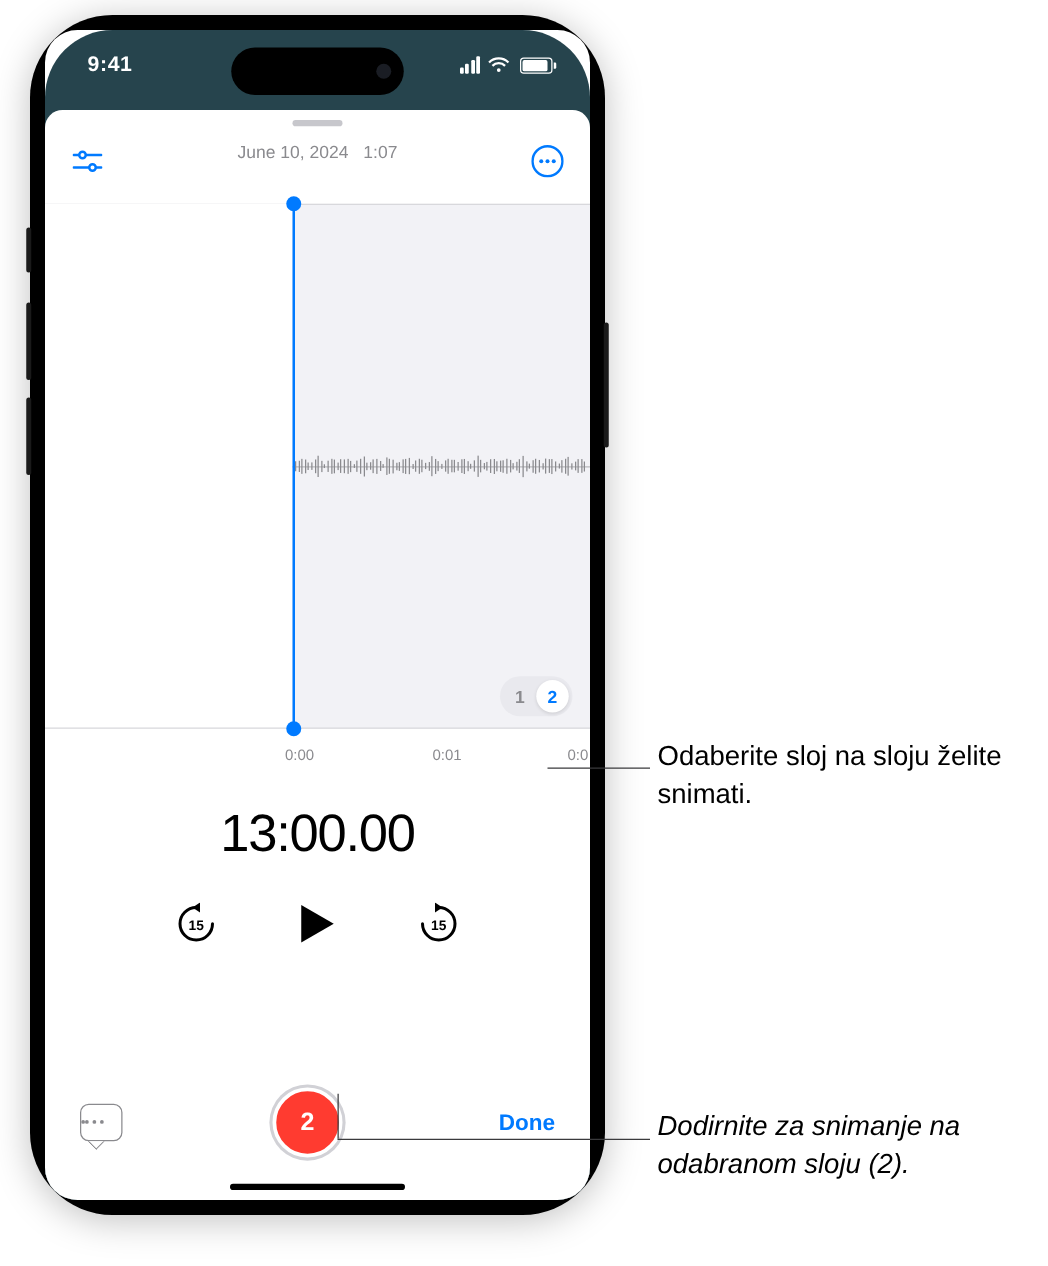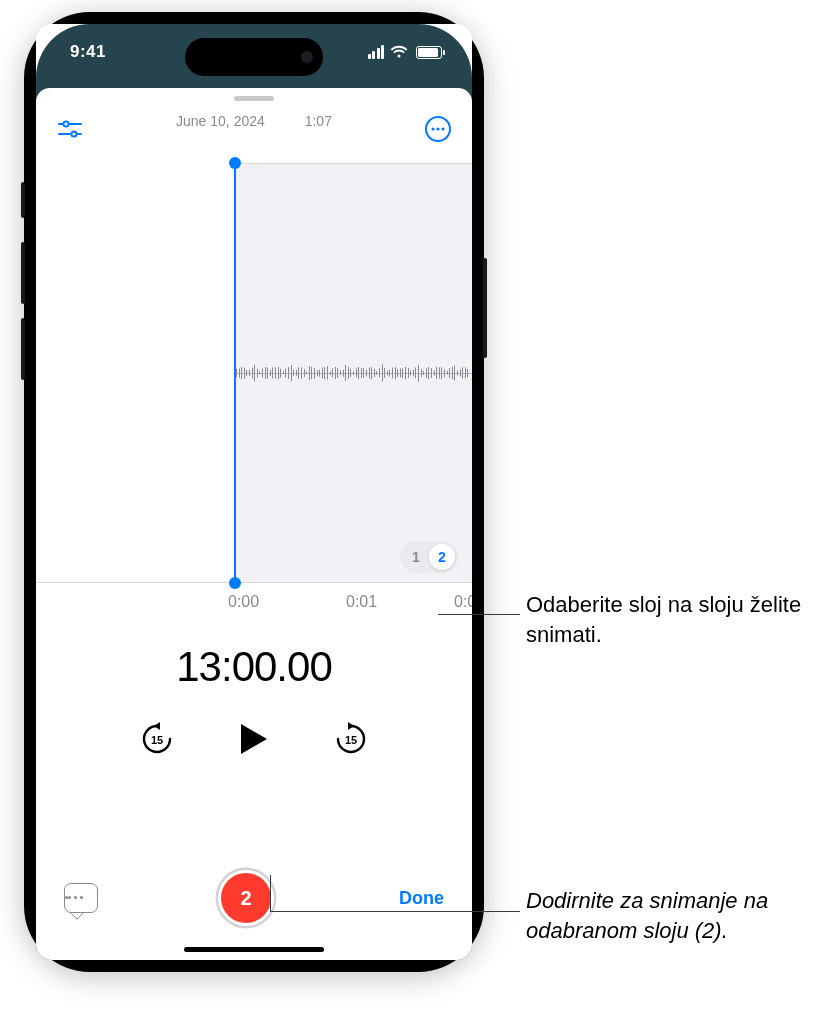--- a/index.html
+++ b/index.html
@@ -28,21 +28,21 @@
     }
     .btn-left-1 { left: -3px; top: 170px; width: 4px; height: 36px; }
     .btn-left-2 { left: -3px; top: 230px; width: 4px; height: 62px; }
     .btn-left-3 { left: -3px; top: 306px; width: 4px; height: 62px; }
     .btn-right  { right: -3px; top: 246px; width: 4px; height: 100px; }
 
     .screen {
       width: 100%;
       height: 100%;
       background: #fff;
-      border-radius: 16px;
+      border-radius: 26px;
       overflow: hidden;
       position: relative;
     }
     .dynamic-island {
       position: absolute;
       top: 14px;
       left: 50%;
       transform: translateX(-50%);
       width: 138px;
       height: 38px;
@@ -164,21 +164,21 @@
     .title-text {
       font-size: 22px;
       font-weight: 600;
       color: #000;
     }
     .subtitle-row {
       color: #8a8a8e;
       font-size: 14px;
       margin-top: 2px;
     }
-    .subtitle-row span { margin: 0 18px; }
+    .subtitle-row span { margin: 0 4px; }
 
     .waveform-area {
       margin-top: 14px;
       height: 420px;
       background: #f2f2f6;
       position: relative;
     }
     .waveform-area::before,
     .waveform-area::after {
       content: "";
@@ -273,21 +273,21 @@
     }
     .layer-pill .layer-opt.active {
       background: #fff;
       color: #007aff;
       box-shadow: 0 1px 3px rgba(0,0,0,0.12);
     }
     .ruler-text {
       position: absolute;
       bottom: -28px;
       color: #8a8a8e;
-      font-size: 16px;
+      font-size: 12px;
     }
     .ruler-row {
       position: relative;
       height: 32px;
     }
 
     .timer {
       text-align: center;
       font-size: 42px;
       font-weight: 300;

